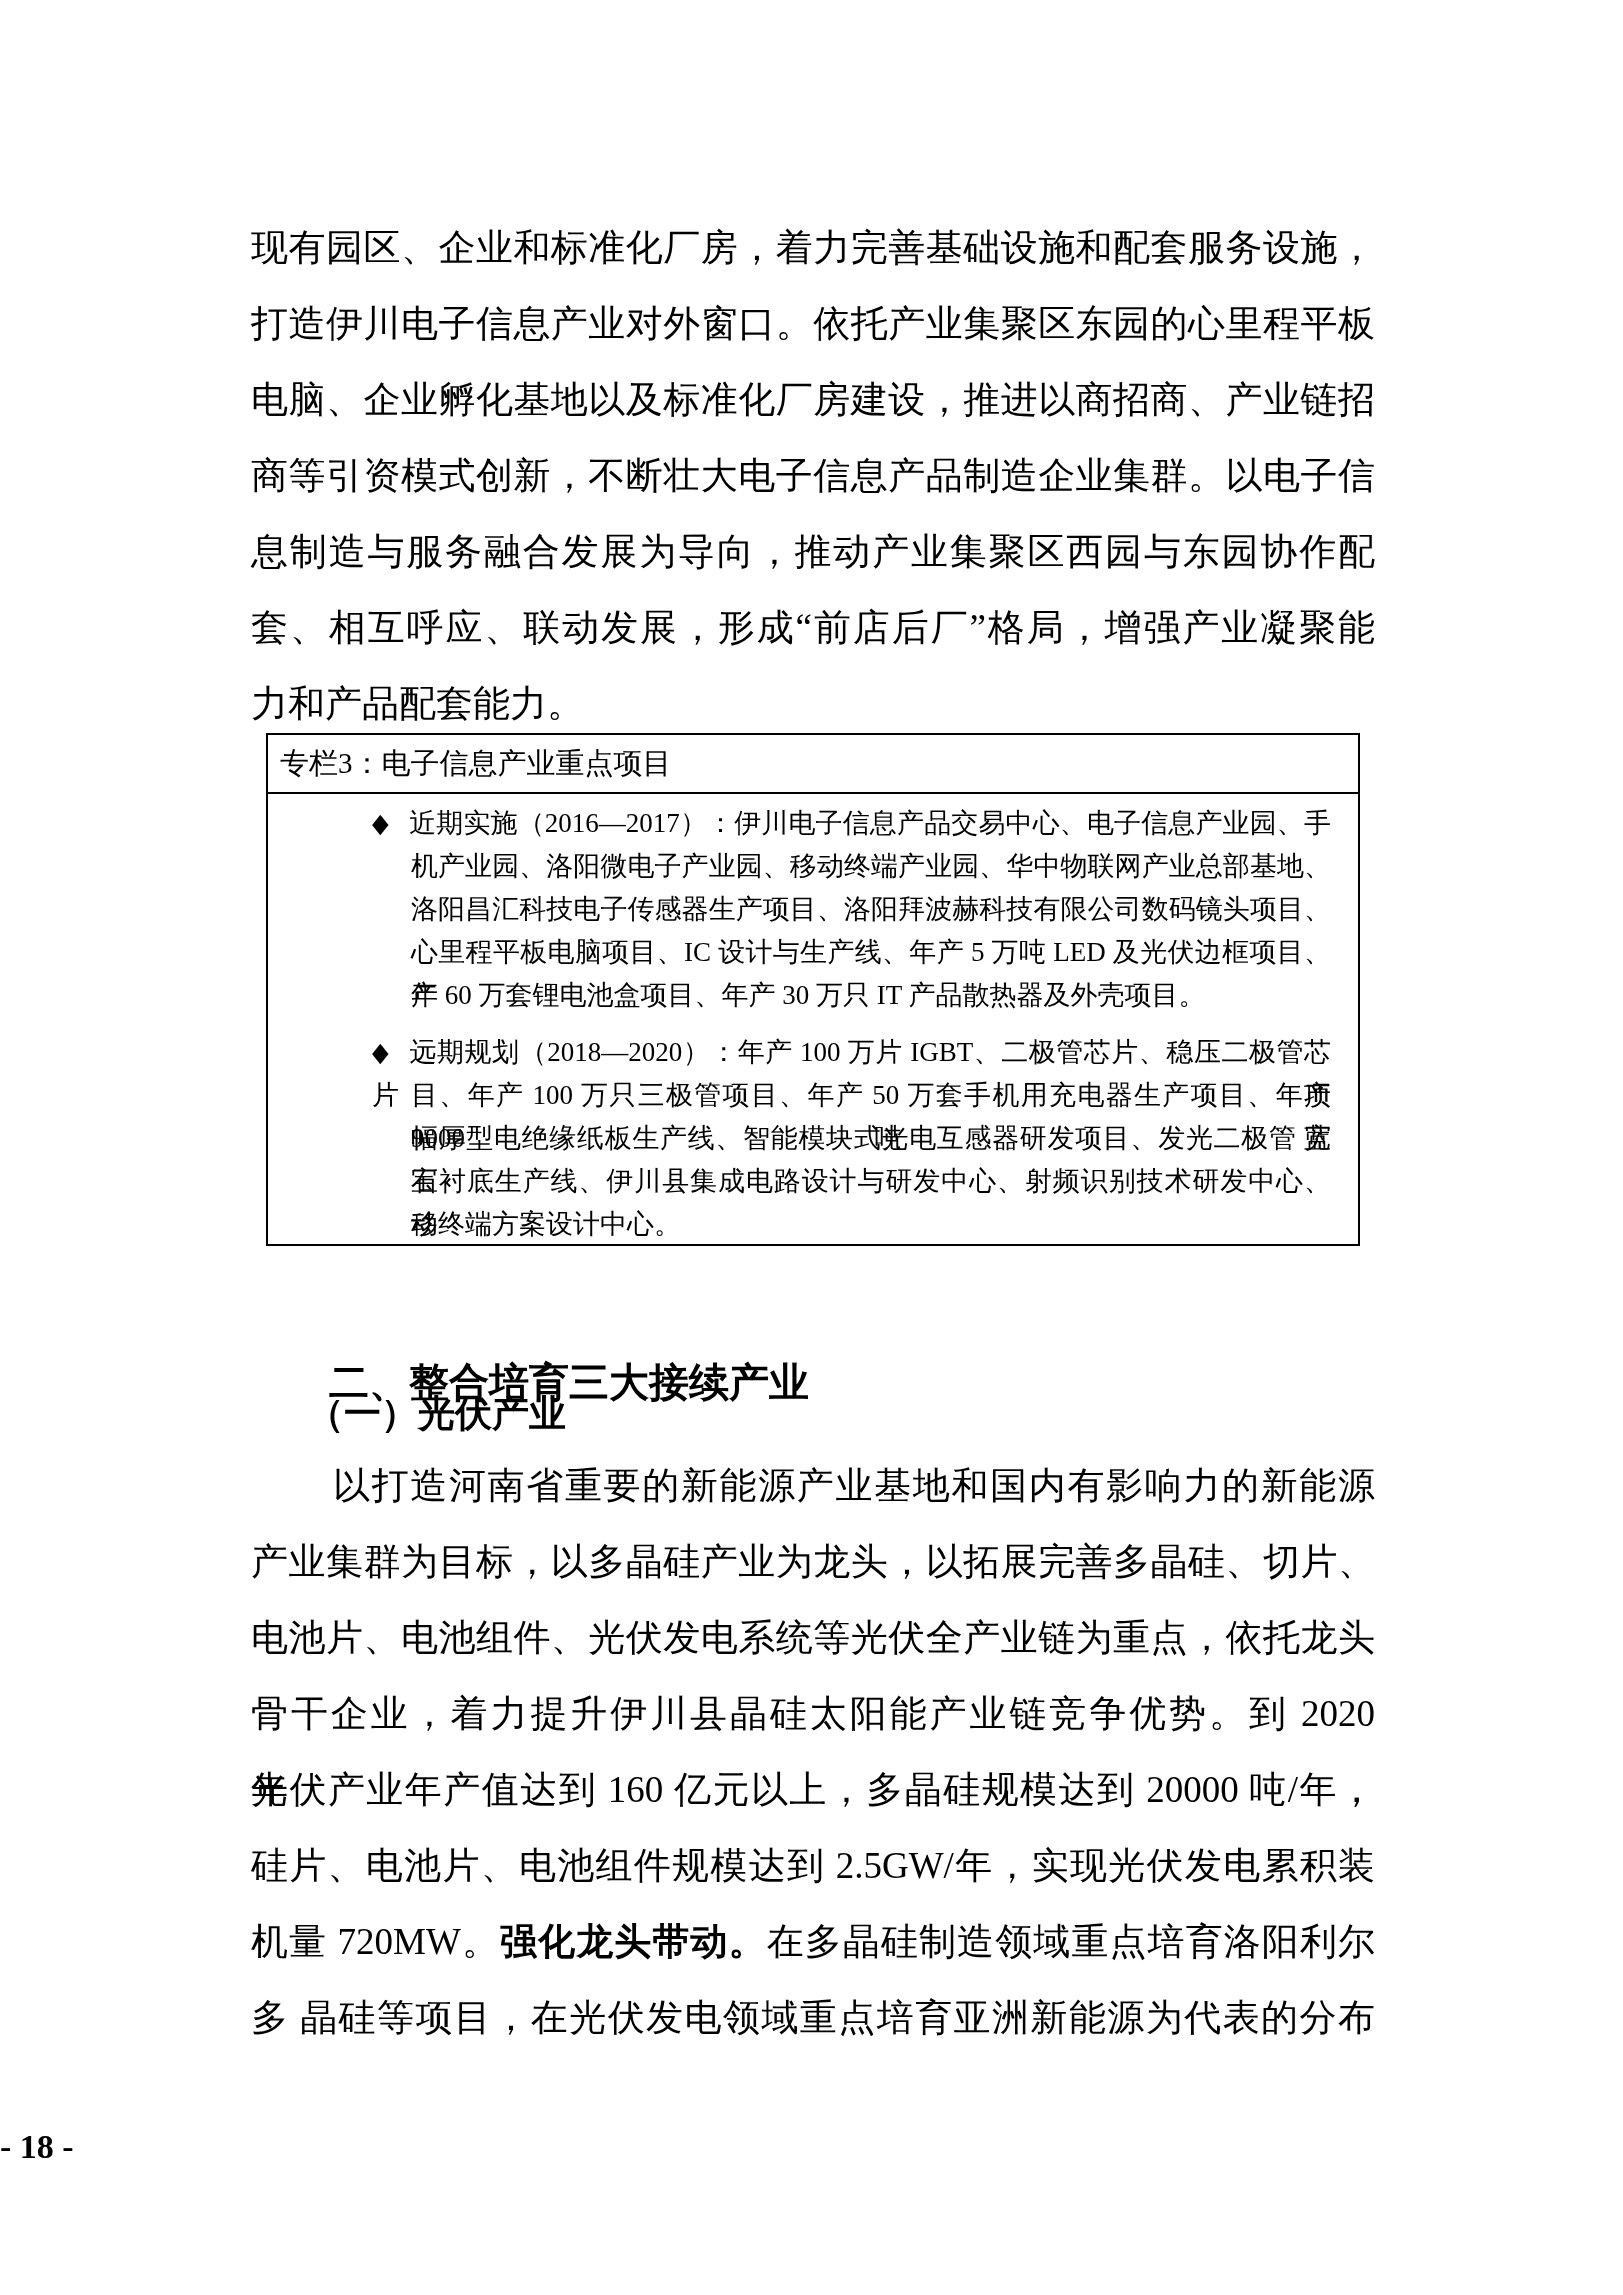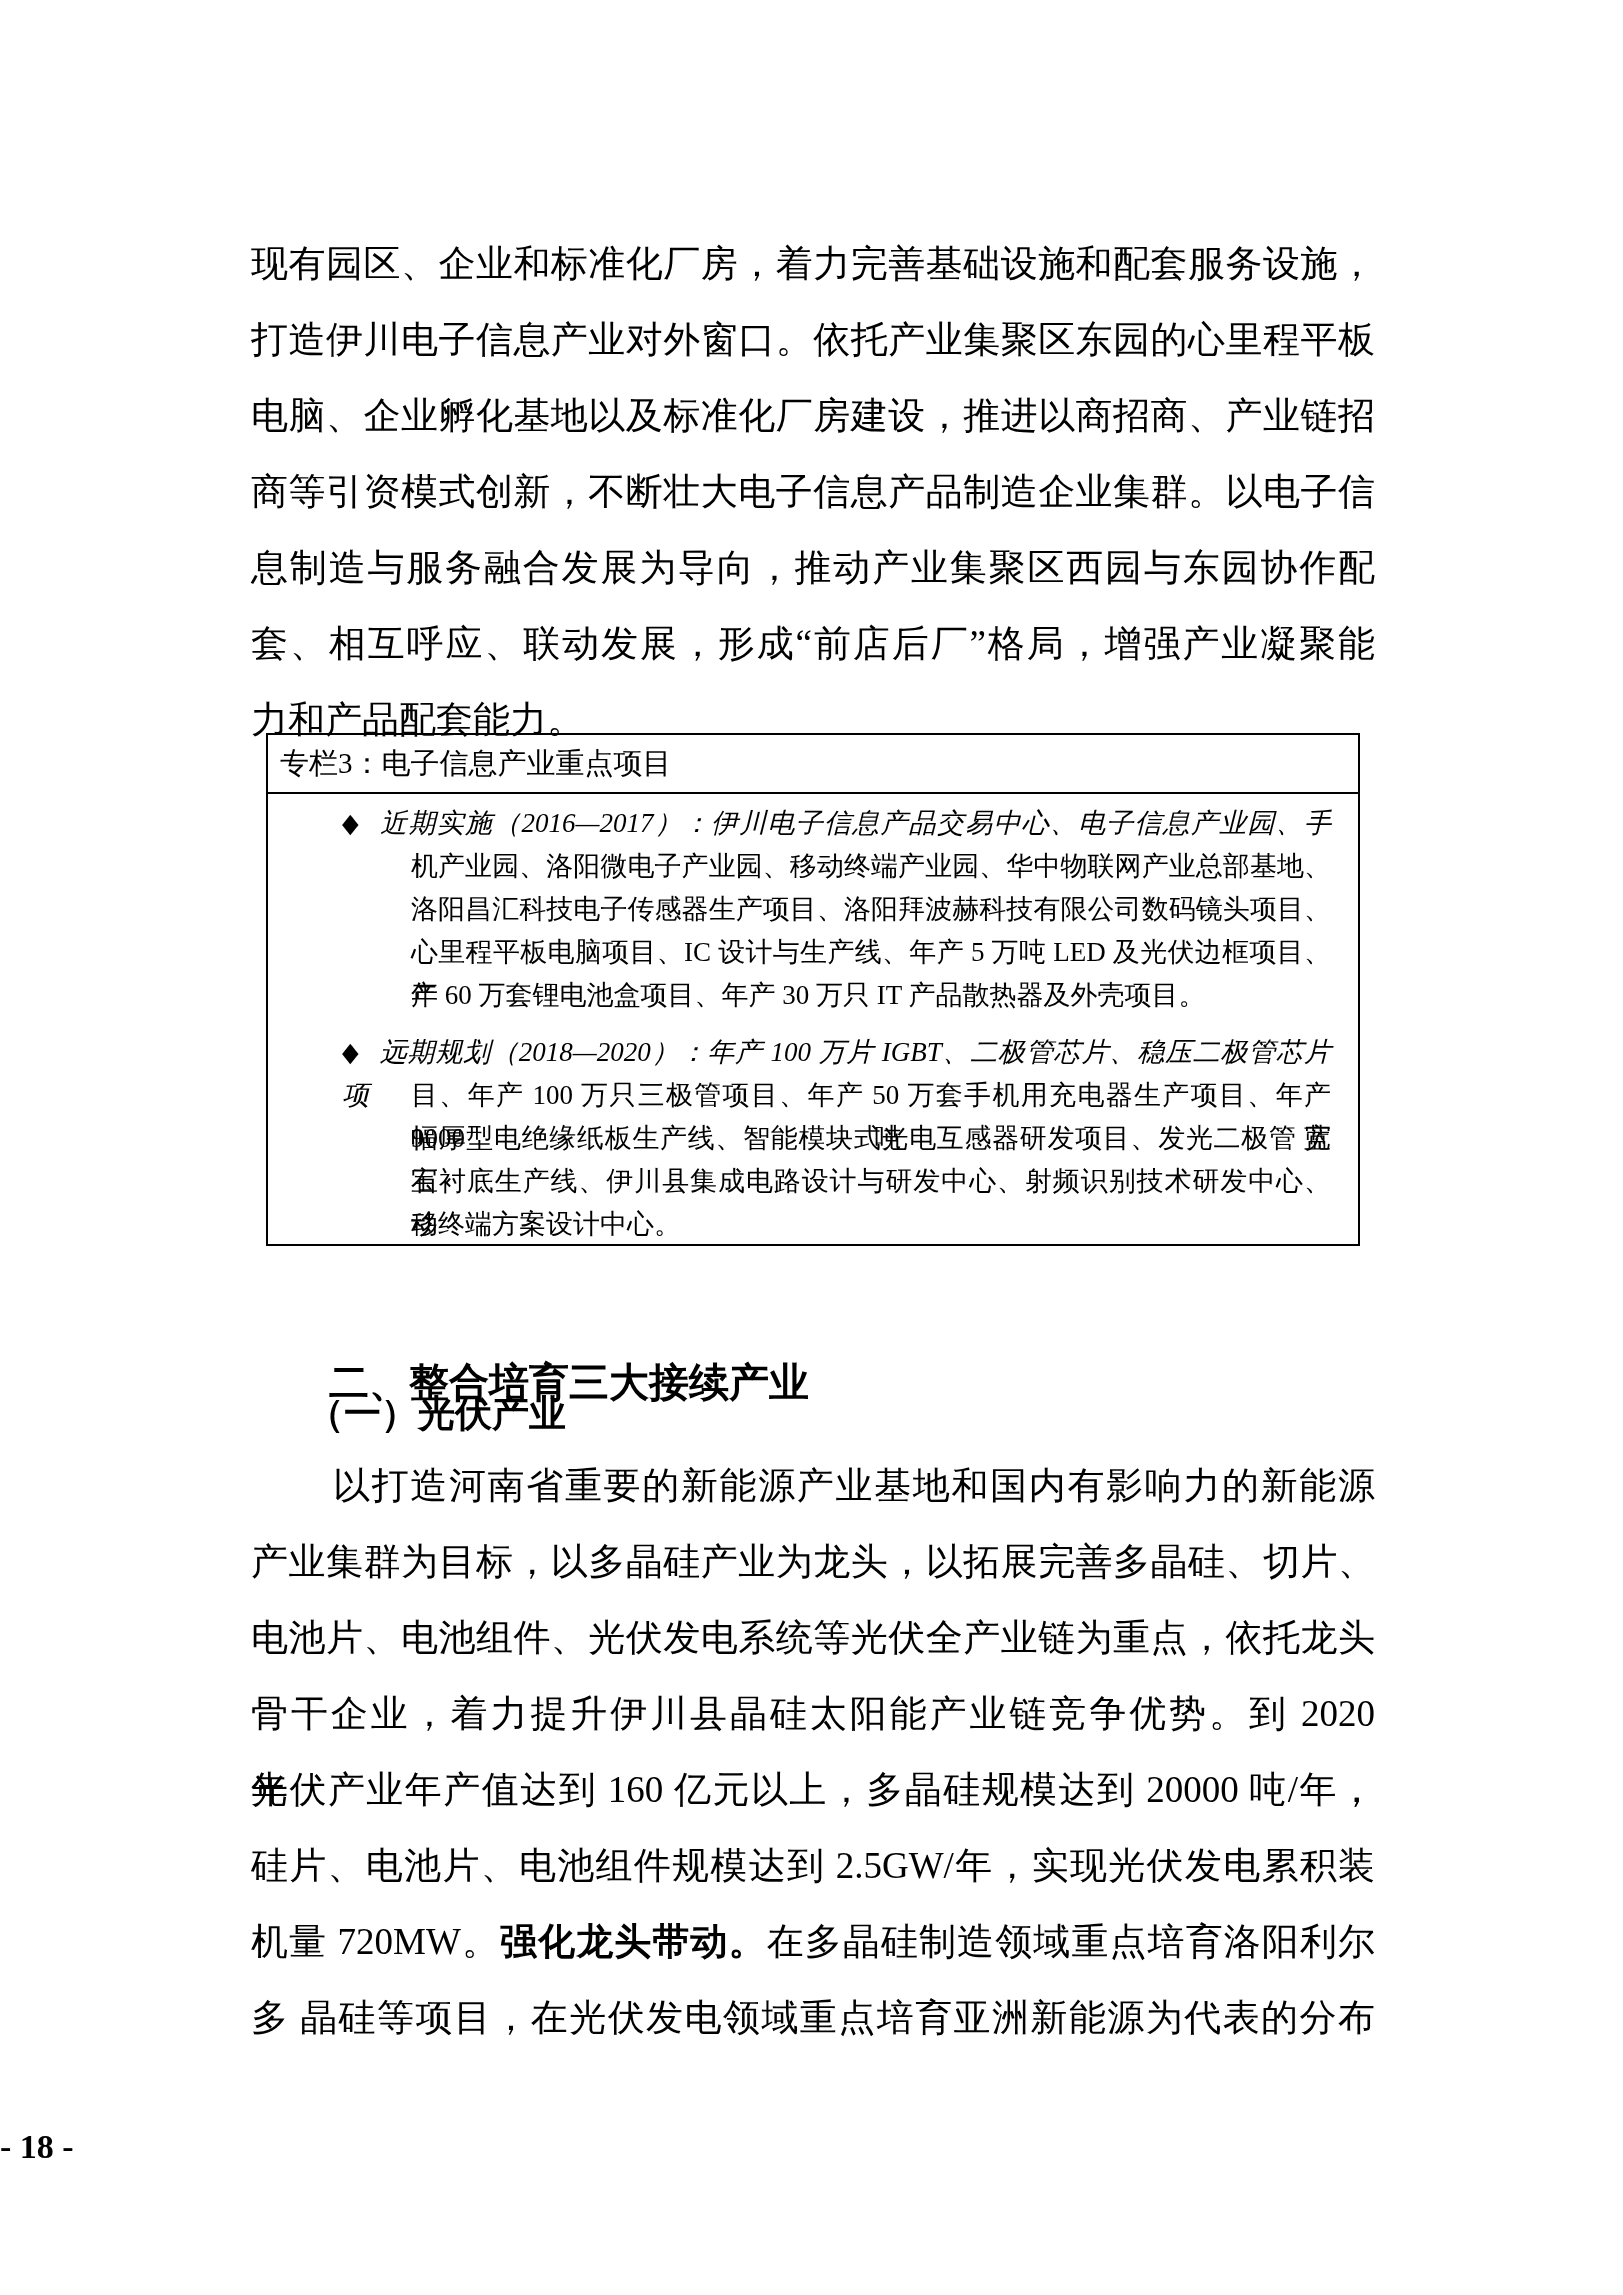--- a/index.html
+++ b/index.html
@@ -67,22 +67,21 @@
   }
   .colbox-body {
     padding: 8.2px 27px 0 0;
   }
   .boxline {
     height: 43px;
     line-height: 43px;
     font-size: 27px;
   }
   .boxline.first {
-    padding-left: 74px;
-    font-style: italic;
+    padding-left: 104px;
   }
   .boxline.cont {
     padding-left: 143px;
   }
   .bullet2 {
     margin-top: 13.6px;
   }
   .diamond {
     display: inline-block;
     width: 37px;
@@ -120,21 +119,21 @@
     text-align: left;
     font-size: 34px;
     font-weight: bold;
   }
 </style>
 </head>
 <body>
 
 <div class="page">
 
-  <div class="para" style="top:226px;">
+  <div class="para" style="top:210px;">
     <div class="bline jline">现有园区、企业和标准化厂房，着力完善基础设施和配套服务设施，</div>
     <div class="bline jline">打造伊川电子信息产业对外窗口。依托产业集聚区东园的心里程平板</div>
     <div class="bline jline">电脑、企业孵化基地以及标准化厂房建设，推进以商招商、产业链招</div>
     <div class="bline jline">商等引资模式创新，不断壮大电子信息产品制造企业集群。以电子信</div>
     <div class="bline jline">息制造与服务融合发展为导向，推动产业集聚区西园与东园协作配</div>
     <div class="bline jline">套、相互呼应、联动发展，形成“前店后厂”格局，增强产业凝聚能</div>
     <div class="bline lline">力和产品配套能力。</div>
   </div>
 
   <div class="colbox">

